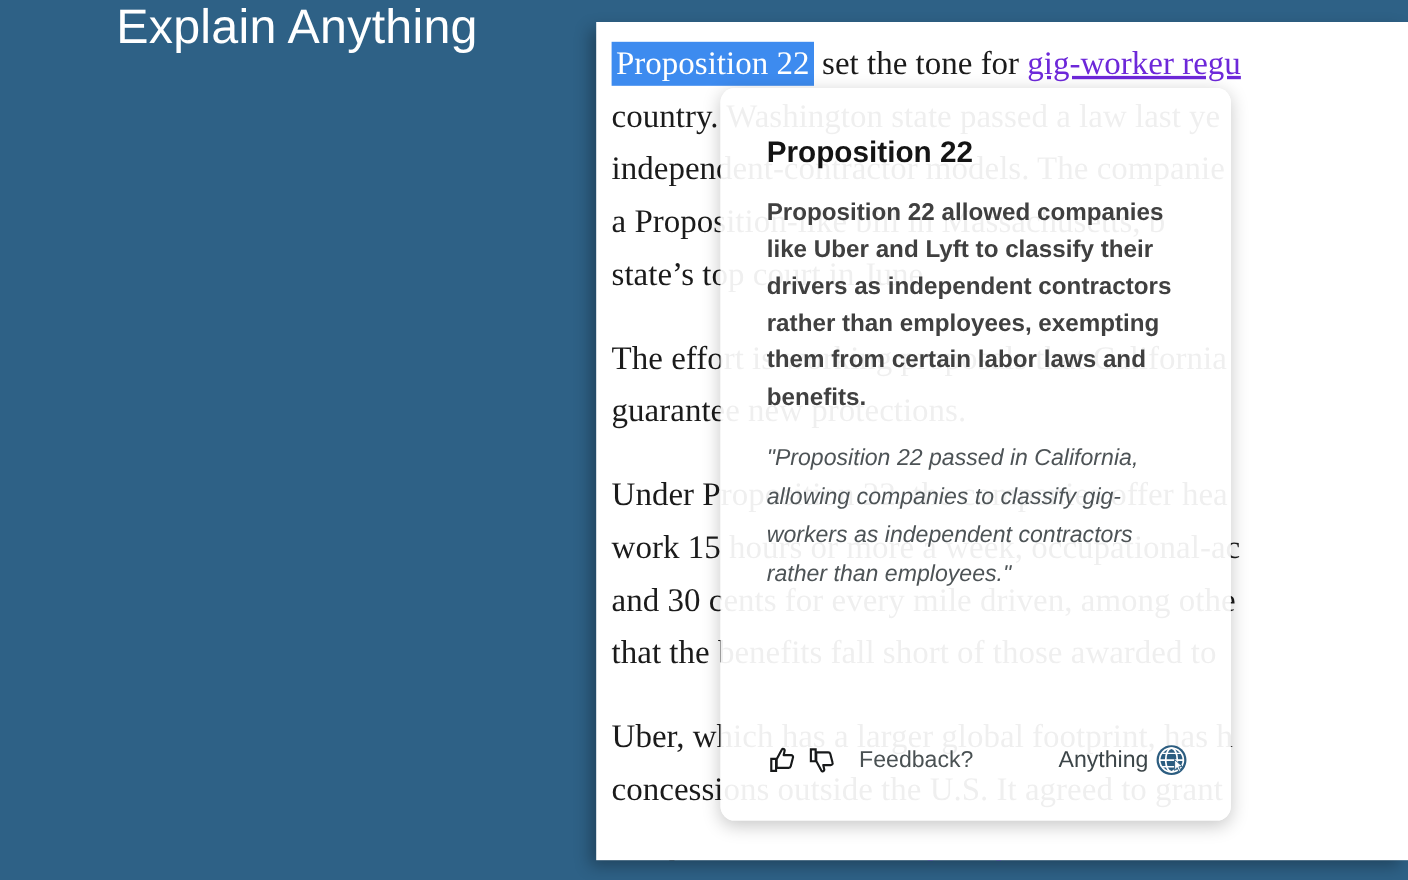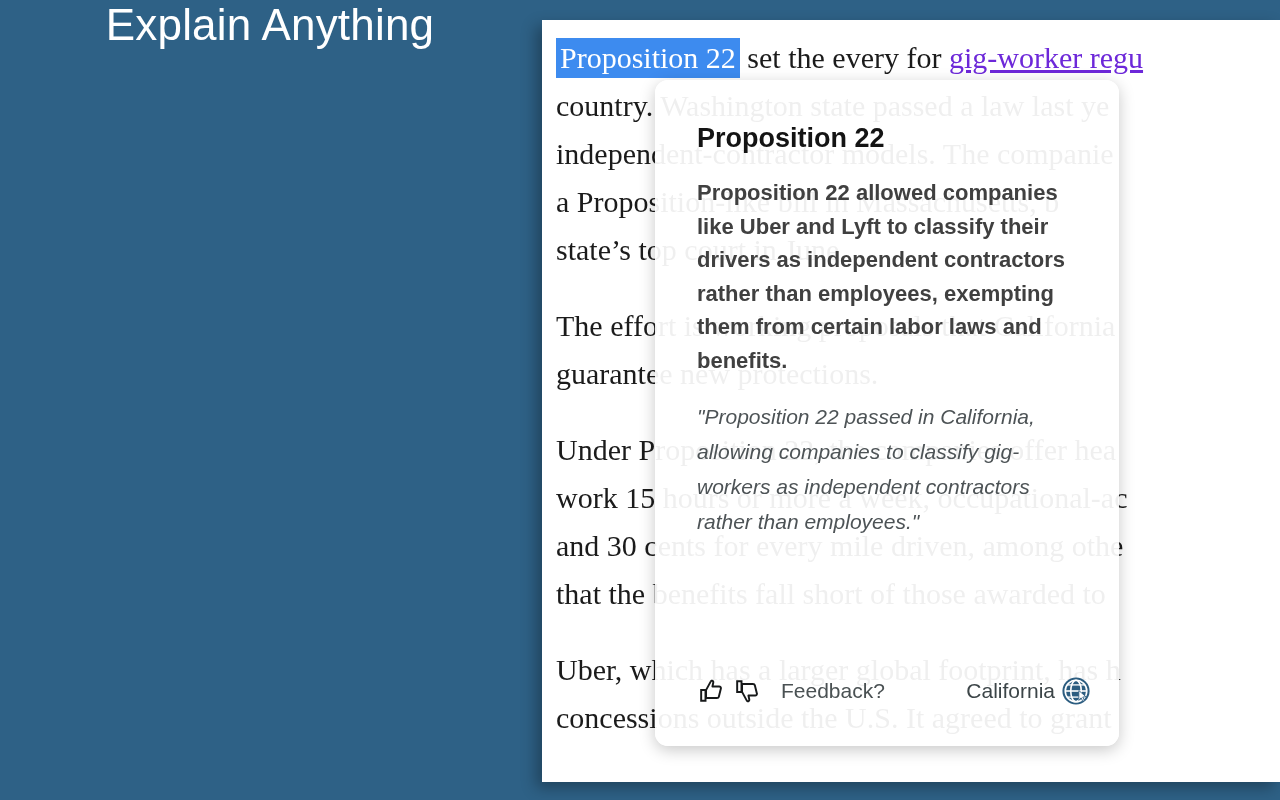--- a/index.html
+++ b/index.html
@@ -117,21 +117,21 @@
     font-style: italic;
     color: #4d5356;
     line-height: 35px;
     margin: 22px 0 0 0;
   }
 
   
   #popup-footer {
     position: absolute;
     left: 42px;
-    right: 28px;
+    right: 39px;
     bottom: 40px;
     display: flex;
     align-items: center;
   }
   .thumb-btn {
     width: 30px;
     height: 26px;
     display: inline-flex;
     align-items: center;
     justify-content: center;
@@ -157,21 +157,21 @@
 </style>
 </head>
 <body>
 
 <div id="promo-panel">
   <div class="promo-line" id="promo-line-1">Explain Anything</div>
 </div>
 
 <div id="article-card">
   <div id="article-body">
-      <p style="margin: 0px;"><span class="highlight-term">Proposition 22</span><span> set the every for </span><span class="article-link">gig-worker regu</span></p>
+      <p style="margin: 0px;"><span class="highlight-term">Proposition 22</span><span> set the tone for </span><span class="article-link">gig-worker regu</span></p>
       <p style="margin: 0px;"><span>country. Washington state passed a law last ye</span></p>
       <p style="margin: 0px;"><span>independent-contractor models. The companie</span></p>
       <p style="margin: 0px;"><span>a Proposition-like bill in Massachusetts, b</span></p>
       <p style="margin: 0px 0px 28px;"><span>state’s top court in June.</span></p>
       <p style="margin: 0px;"><span>The effort is working proposals that California</span></p>
       <p style="margin: 0px 0px 28px;"><span>guarantee new protections.</span></p>
       <p style="margin: 0px;"><span>Under Proposition 22, the companies offer hea</span></p>
       <p style="margin: 0px;"><span>work 15 hours or more a week, occupational-ac</span></p>
       <p style="margin: 0px;"><span>and 30 cents for every mile driven, among othe</span></p>
       <p style="margin: 0px 0px 28px;"><span>that the benefits fall short of those awarded to</span></p>
@@ -202,21 +202,21 @@
     <span class="thumb-btn" id="thumbs-down-button">
       <svg viewBox="0 0 24 24" width="26" height="26" aria-hidden="true">
         <path d="M2 3h4v10H2z" fill="none" stroke="#17191a" stroke-width="1.8"></path>
         <path d="M6.5 12.8l4.4 8.1c.3.6 1.1.8 1.7.4.5-.3.7-.9.6-1.5l-.8-3.6h6.2c1.1 0 1.9-1 1.6-2L18.3 6.8c-.2-.8-.9-1.3-1.7-1.3H6.5z" fill="none" stroke="#17191a" stroke-width="1.8" stroke-linejoin="round"></path>
       </svg>
     </span>
 
     <span id="feedback-label">Feedback?</span>
 
     <span id="brand-area">
-      <span id="brand-label">California</span>
+      <span id="brand-label">Anything</span>
       <span>
         <svg id="globe-icon" viewBox="0 0 32 32" aria-hidden="true">
           <circle cx="16" cy="16" r="14.5" fill="#2c5d80"></circle>
           <circle cx="16" cy="16" r="11.5" fill="none" stroke="#ffffff" stroke-width="1.7"></circle>
           <ellipse cx="16" cy="16" rx="5.6" ry="11.5" fill="none" stroke="#ffffff" stroke-width="1.7"></ellipse>
           <line x1="4.5" y1="16" x2="27.5" y2="16" stroke="#ffffff" stroke-width="1.7"></line>
           <line x1="7" y1="9.5" x2="25" y2="9.5" stroke="#ffffff" stroke-width="1.4"></line>
           <line x1="7" y1="22.5" x2="25" y2="22.5" stroke="#ffffff" stroke-width="1.4"></line>
           <path d="M19 15.5 L19 26 L21.4 23.3 L23.2 27 L25 26.1 L23.2 22.5 L26.6 22.1 Z" fill="#ffffff" stroke="#2c5d80" stroke-width="0.9" stroke-linejoin="round"></path>
         </svg>

